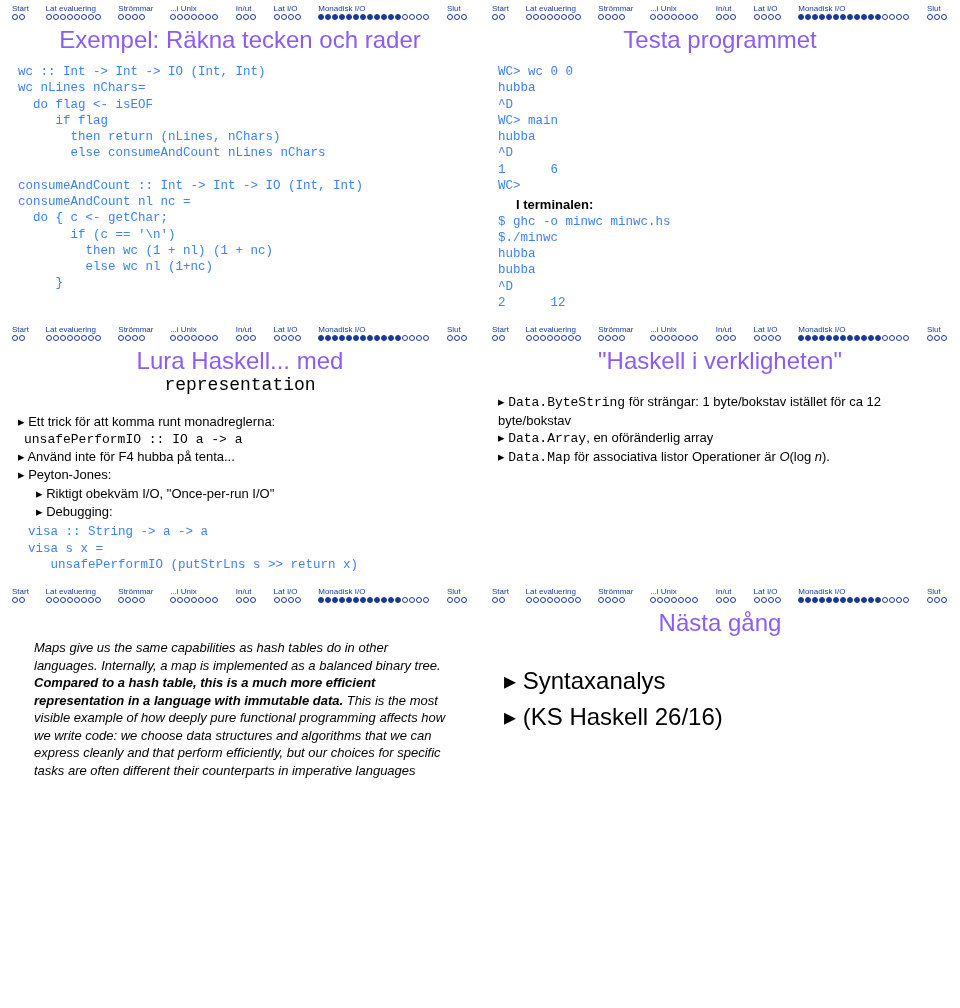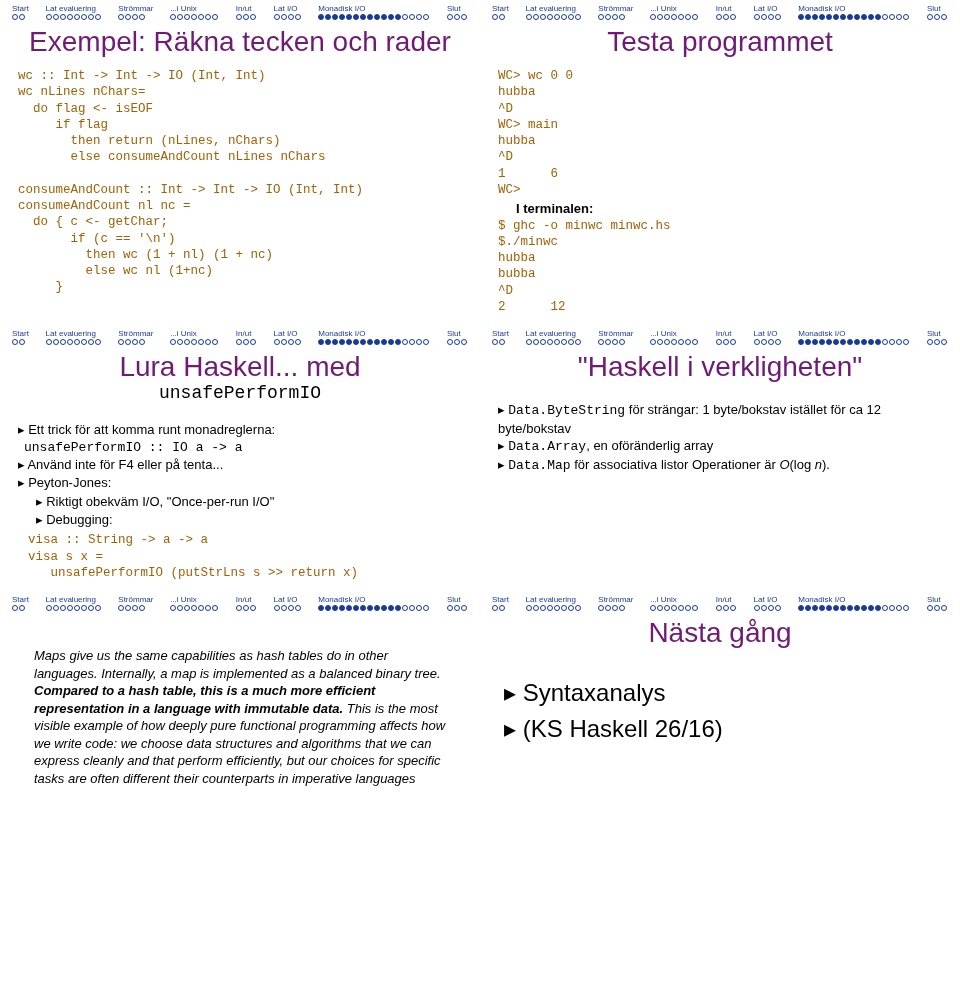--- a/index.html
+++ b/index.html
@@ -28,32 +28,32 @@
     color: #1a1a8a;
     margin: 0 4px 2px 4px;
     gap: 10px;
   }
   .nav-item { display:flex; flex-direction:column; align-items:flex-start; gap:1px;}
   .nav-label { color:#1a3a9a; font-size:8px; }
   .dots { display:flex; gap:0; }
   .dot { display:inline-block; width:4px; height:4px; border-radius:50%; border:0.5px solid #1a3a9a; margin-right:1px; background:#fff;}
   .dot.filled { background:#1a3a9a; }
   .title {
-    font-size: 28px;
+    font-size: 24px;
     text-align: center;
     margin: 6px 0 10px 0;
     font-weight: 400;
-    color:#701a75;
+    color:#8b5cf6;
   }
   .code {
     font-family: "Courier New", Courier, monospace;
     font-size: 12.5px;
     white-space: pre;
     line-height: 1.3;
-    color:#a16207;
+    color:#3b82f6;
     margin: 0 10px;
   }
   .body {
     font-size: 13px;
     margin: 0 16px;
     line-height:1.35;
   }
   ul.bullets { list-style: none; padding-left: 10px; margin:4px 0; }
   ul.bullets > li::before { content:"▸ "; color:#000; }
   ul.bullets ul { list-style:none; padding-left:18px; margin:2px 0;}
@@ -375,28 +375,28 @@
           <span class="nav-label">Slut</span>
           <span class="dots">
             <span class="dot"></span>
             <span class="dot"></span>
             <span class="dot"></span>
           </span>
         </div>
       </div>
     <div class="subtitle-block">
       <span class="title" style="display:block;margin-bottom:0;">Lura Haskell... med</span>
-      <span class="sub">unsafePerformIO</span>
+      <span class="sub">representation</span>
     </div>
     <ul class="bullets body" style="margin-top:18px;">
       <li>
         <span>Ett trick för att komma runt monadreglerna:</span>
         <div class="tt" style="margin-left:6px;">unsafePerformIO :: IO a -&gt; a</div>
       </li>
-      <li>Använd inte för F4 eller på tenta...</li>
+      <li>Använd inte för F4 hubba på tenta...</li>
       <li>
         <span>Peyton-Jones:</span>
         <ul>
           <li>Riktigt obekväm I/O, "Once-per-run I/O"</li>
           <li>Debugging:</li>
         </ul>
       </li>
     </ul>
     <div class="code" style="margin-left:20px;">visa :: String -&gt; a -&gt; a
 visa s x =

